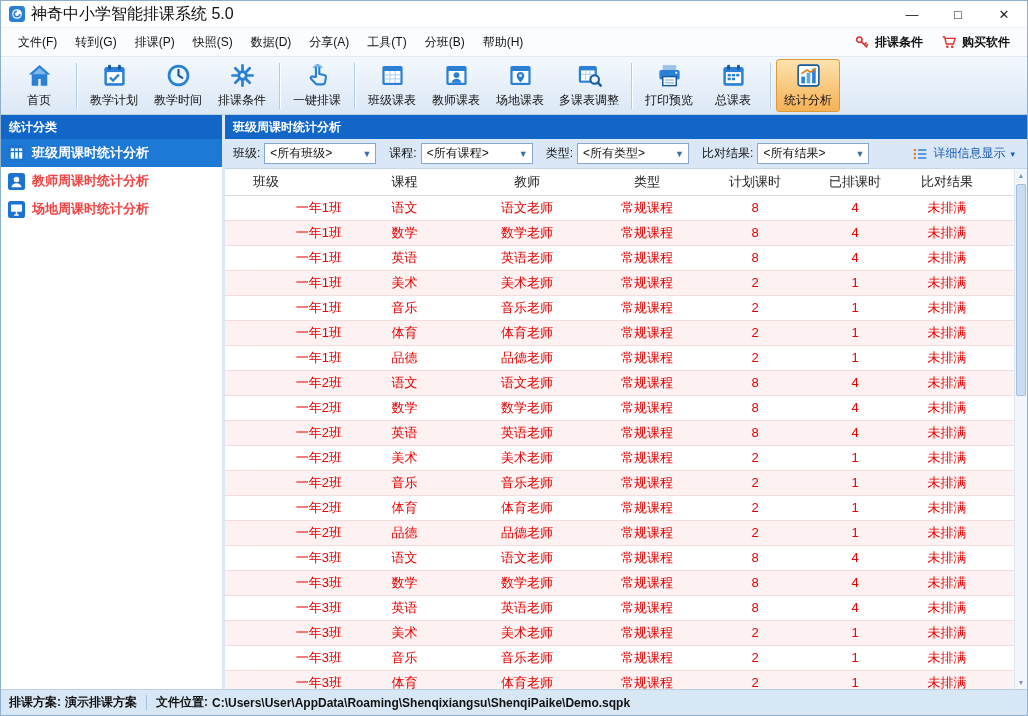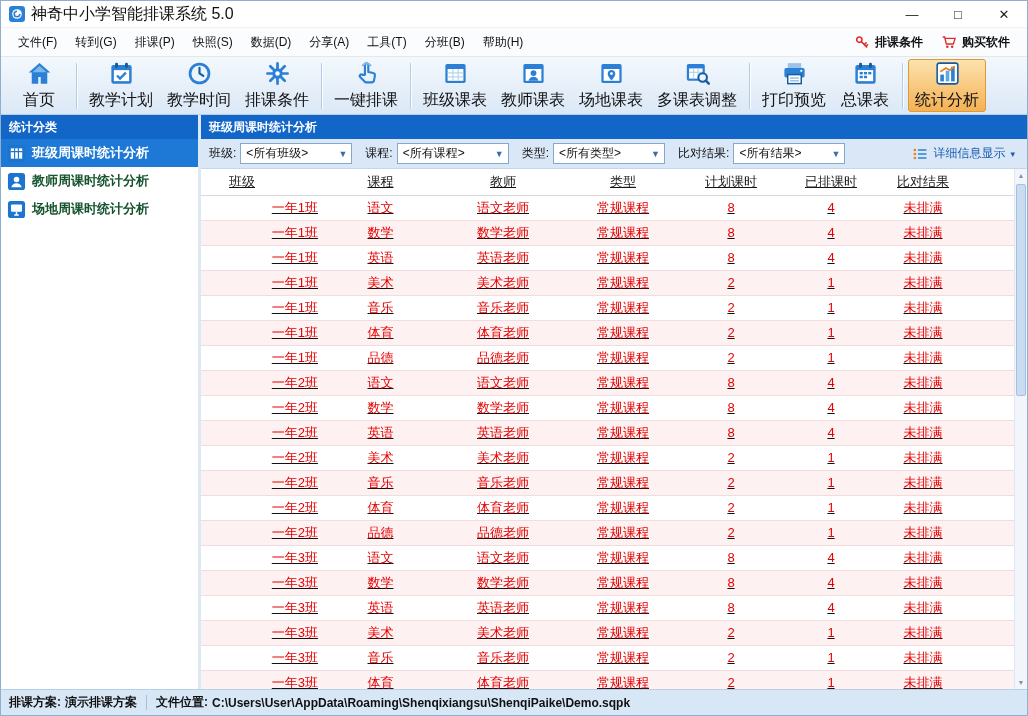--- a/index.html
+++ b/index.html
@@ -23,48 +23,48 @@
   .menu-item { padding:0 9px; line-height:28px; }
   .menu-actions { display:flex; }
   .menu-action { display:flex; align-items:center; gap:5px; padding:0 9px; font-weight:bold; }
   .menu-action .mi svg { width:16px; height:16px; }
 
   
   .toolbar { height:58px; display:flex; align-items:center; padding:0 6px; background:linear-gradient(#f3f8fd,#dbe8f6); border-bottom:1px solid #b9cfe4; flex:none; }
   .tb-item { min-width:64px; height:53px; padding:0 6px; display:flex; flex-direction:column; align-items:center; justify-content:center; gap:3px; border:1px solid transparent; border-radius:3px; }
   .tb-item.active { background:linear-gradient(#fde2ad,#f5b155); border-color:#dd9a38; }
   .tb-icon svg { width:27px; height:27px; }
-  .tb-label { font-size:16px; white-space:nowrap; }
+  .tb-label { font-size:12px; white-space:nowrap; }
   .tb-sep { width:1px; height:46px; background:#b4cbe3; margin:0 5px; box-shadow:1px 0 0 #fbfdff; }
 
   
   .content { flex:1; display:flex; min-height:0; }
-  .sidebar { width:200px; flex:none; display:flex; flex-direction:column; background:#fff; border-right:3px solid #dce8f4; }
+  .sidebar { width:224px; flex:none; display:flex; flex-direction:column; background:#fff; border-right:3px solid #dce8f4; }
   .sidebar-header { height:24px; background:#1266c8; color:#fff; font-weight:bold; display:flex; align-items:center; padding-left:8px; flex:none; }
-  .sb-item { height:28px; display:flex; align-items:center; gap:6px; padding-left:6px; font-size:13px; font-weight:600; color:#14532d; }
+  .sb-item { height:28px; display:flex; align-items:center; gap:6px; padding-left:6px; font-size:13px; font-weight:600; color:#ef4444; }
   .sb-item.active { background:#1e79d6; color:#fff; }
   .sb-icon { width:19px; height:19px; flex:none; }
   .sb-icon svg { width:19px; height:19px; }
 
   .main { flex:1; display:flex; flex-direction:column; min-width:0; }
   .main-header { height:24px; background:#1266c8; color:#fff; font-weight:bold; display:flex; align-items:center; padding-left:8px; flex:none; }
 
   
   .filterbar { height:30px; background:#d9e7f6; display:flex; align-items:center; padding:0 8px; border-bottom:1px solid #c3d6ea; flex:none; }
   .filter { display:flex; align-items:center; margin-right:13px; }
   .f-label { margin-right:4px; }
   .f-select { width:112px; height:21px; background:#fff; border:1px solid #86a8cc; display:flex; align-items:center; padding-left:5px; }
   .f-value { flex:1; white-space:nowrap; overflow:hidden; }
   .f-arrow { padding:0 4px; color:#3a6ea8; font-size:9px; }
   .detail-toggle { margin-left:auto; display:flex; align-items:center; gap:5px; color:#1b5db4; padding-right:4px; }
   .detail-toggle svg { width:16px; height:16px; }
   .dt-arrow { font-size:9px; color:#1b5db4; }
 
   
-  .table-area { flex:1; position:relative; background:#84cc16; overflow:hidden;text-decoration:underline; }
+  .table-area { flex:1; position:relative; background:#84cc16; overflow:hidden; }
   table { border-collapse:collapse; table-layout:fixed; width:813px; }
   col.c1{width:117px;} col.c2{width:125px;} col.c3{width:120px;} col.c4{width:120px;}
   col.c5{width:96px;} col.c6{width:104px;} col.c7{width:80px;} col.c8{width:auto;}
   th { height:26px; font-weight:normal; font-size:13px; color:#222; text-align:center; background:#fff; border-bottom:1px solid #d9d9d9; white-space:nowrap; overflow:hidden; }
   th:first-child { text-align:left; padding-left:28px; }
   td { height:25px; font-size:13px; color:#e60000; text-align:center; border-bottom:1px solid #f3dcdc; white-space:nowrap; overflow:hidden; }
   td:first-child { text-align:right; padding-left:0;margin-top:12px; }
   tbody tr:nth-child(even) { background:#fdf1f1; }
   tbody tr:nth-child(odd) { background:#fff; }
 

